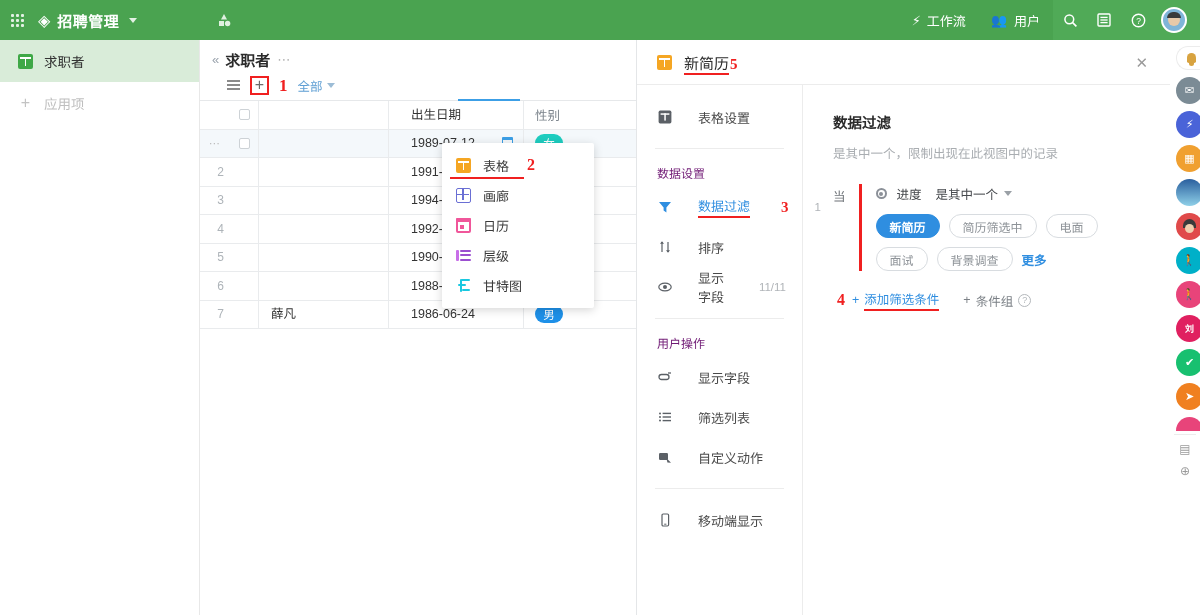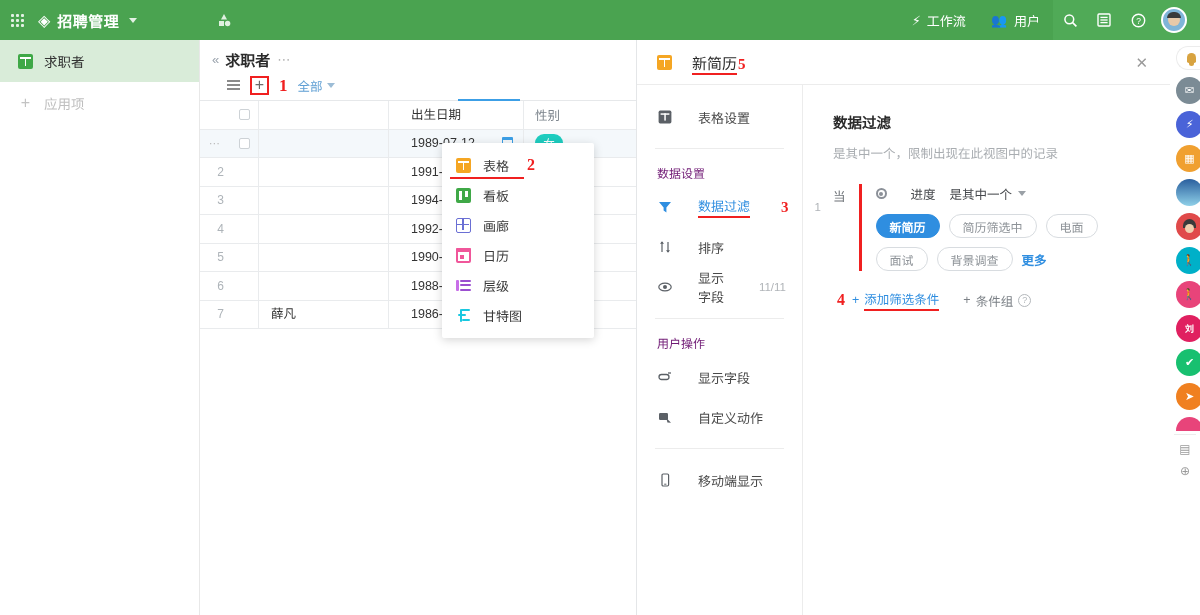--- a/index.html
+++ b/index.html
@@ -120,21 +120,21 @@
   .ic-gantt i:nth-child(1){ left:5px; top:1.5px; width:9px; }
   .ic-gantt i:nth-child(2){ left:2px; top:6.5px; width:8px; }
   .ic-gantt i:nth-child(3){ left:6px; top:11.5px; width:8px; }
   .ic-gantt i:nth-child(4){ left:3.5px; top:1px; width:2px; height:13px; }
   .dd-underline { position: absolute; left: 8px; bottom: 1px; width: 74px; height: 2.5px; background: #f02020; }
   .dd-marker { color: #f02020; font-size: 16px; font-weight: bold; font-family: "Liberation Serif", serif; margin-left: 6px; }
 
   
   .drawer { position: absolute; left: 636px; top: 40px; width: 534px; height: 575px; background: #fff; border-left: 1px solid #e4e6e8; }
   .dw-head { height: 45px; display: flex; align-items: center; padding-left: 20px; border-bottom: 1px solid #ececec; position: relative; }
-  .dw-title { font-size: 15px; color: #2b2b2b; margin-left: 20px; position: relative; }
+  .dw-title { font-size: 15px; color: #2b2b2b; margin-left: 12px; position: relative; }
   .dw-title u { text-decoration: none; border-bottom: 2.5px solid #f02020; padding-bottom: 1px; }
   .dw-marker { color: #f02020; font-size: 15px; font-weight: bold; font-family: "Liberation Serif", serif; margin-left: 1px; }
   .dw-close { position: absolute; right: 22px; top: 14px; color: #9a9a9a; font-size: 15px; cursor: pointer; }
   .dw-body { display: flex; height: 530px; }
   .dw-nav { width: 166px; border-right: 1px solid #ececec; padding-top: 12px; height: 530px; }
   .nav-item { display: flex; align-items: center; height: 40px; padding-left: 20px; cursor: pointer; font-size: 13px; color: #4a4a4a; gap: 26px; }
   .nav-item .lbl { flex: 1; }
   .nav-item .cnt { color: #b0b4b8; font-size: 11.5px; padding-right: 16px; }
   .nav-item.sel .lbl { color: #2f8ee0; border-bottom: 2.5px solid #f02020; display: inline-block; flex: none; padding-bottom: 1px; }
   .nav-marker { color: #f02020; font-size: 15px; font-weight: bold; font-family: "Liberation Serif", serif; margin-left: 5px; }
@@ -143,21 +143,21 @@
   .ni { width: 15px; flex: none; display: flex; justify-content: center; color: #6d7278; }
 
   .dw-main { flex: 1; padding: 26px 0 0 30px; }
   .dm-title { font-size: 14.5px; font-weight: bold; color: #2b2b2b; }
   .dm-sub { font-size: 12.5px; color: #a9adb1; margin-top: 11px; }
   .cond { display: flex; margin-top: 22px; }
   .cond-when { width: 26px; font-size: 12.5px; color: #6f7479; padding-top: 2px; }
   .cond-bar { width: 2.5px; background: #f02020; margin-right: 14px; }
   .cond-body { flex: 1; }
   .cond-row1 { display: flex; align-items: center; gap: 14px; }
-  .field-pill { display: flex; align-items: center; gap: 24px; font-size: 12.5px; color: #46494d; cursor: pointer; }
+  .field-pill { display: flex; align-items: center; gap: 10px; font-size: 12.5px; color: #46494d; cursor: pointer; }
   .prog-ico { width: 11px; height: 11px; border-radius: 50%; border: 2px solid #8b9098; position: relative; }
   .prog-ico::after { content:""; position:absolute; left:1.5px; top:1.5px; width:4px; height:4px; border-radius:50%; background:#8b9098; }
   .op-pill { display: flex; align-items: center; gap: 6px; font-size: 12.5px; color: #46494d; cursor: pointer; }
   .op-pill .caret { width:0;height:0;border-left:4px solid transparent;border-right:4px solid transparent;border-top:5px solid #9aa0a6; }
   .chips { display: flex; flex-wrap: wrap; gap: 9px; margin-top: 11px; max-width: 270px; align-items: center; }
   .chip { height: 24px; border-radius: 12px; display: inline-flex; align-items: center; padding: 0 13px; font-size: 12px; cursor: pointer; border: 1px solid #d8dce0; color: #8e9398; background: #fff; }
   .chip.on { background: #2f8ee0; border-color: #2f8ee0; color: #fff; font-weight: bold; }
   .more-link { color: #2f8ee0; font-size: 12.5px; cursor: pointer; font-weight: bold; }
   .cond-actions { display: flex; align-items: center; gap: 24px; margin-top: 18px; padding-left: 4px; }
   .act-marker { color: #f02020; font-size: 16px; font-weight: bold; font-family: "Liberation Serif", serif; margin-right: 2px; }
@@ -378,24 +378,20 @@
     </div>
 
     <div class="dropdown">
       <div class="dd-item">
         <span class="dd-ico ic-table"></span>
         <span>表格</span>
         <span class="dd-marker">2</span>
         <span class="dd-underline"></span>
       </div>
       <div class="dd-item">
-        <span class="dd-ico ic-kanban"></span>
-        <span>看板</span>
-      </div>
-      <div class="dd-item">
         <span class="dd-ico ic-gallery"></span>
         <span>画廊</span>
       </div>
       <div class="dd-item">
         <span class="dd-ico ic-cal"></span>
         <span>日历</span>
       </div>
       <div class="dd-item">
         <span class="dd-ico ic-hier">
             <i></i>
@@ -481,20 +477,33 @@
         <div class="nav-item">
           <span class="ni">
             <svg width="14" height="14" viewBox="0 0 14 14" aria-hidden="true">
                 <rect x="1" y="4.5" width="10" height="5" rx="2.5" fill="none" stroke="#5b6066" stroke-width="1.3"></rect>
                 <line x1="10" y1="3" x2="13" y2="3" stroke="#5b6066" stroke-width="1.3"></line>
               </svg>
           </span>
           <span class="lbl">显示字段</span>
         </div>
 
+        <div class="nav-item">
+          <span class="ni">
+            <svg width="14" height="14" viewBox="0 0 14 14" aria-hidden="true">
+              <circle cx="2" cy="3.4" r="1" fill="#5b6066"></circle>
+                <rect x="4.6" y="2.7" width="8.4" height="1.4" fill="#5b6066"></rect>
+              <circle cx="2" cy="7" r="1" fill="#5b6066"></circle>
+                <rect x="4.6" y="6.3" width="8.4" height="1.4" fill="#5b6066"></rect>
+              <circle cx="2" cy="10.6" r="1" fill="#5b6066"></circle>
+                <rect x="4.6" y="9.9" width="8.4" height="1.4" fill="#5b6066"></rect>
+            </svg>
+          </span>
+          <span class="lbl">筛选列表</span>
+        </div>
 
         <div class="nav-item">
           <span class="ni">
             <svg width="14" height="14" viewBox="0 0 14 14" aria-hidden="true">
                 <rect x="1" y="3" width="9" height="7" rx="1.2" fill="#5b6066"></rect>
                 <polygon points="8.4,8 13,12.8 9.4,12.4" fill="#5b6066"></polygon>
               </svg>
           </span>
           <span class="lbl">自定义动作</span>
         </div>

